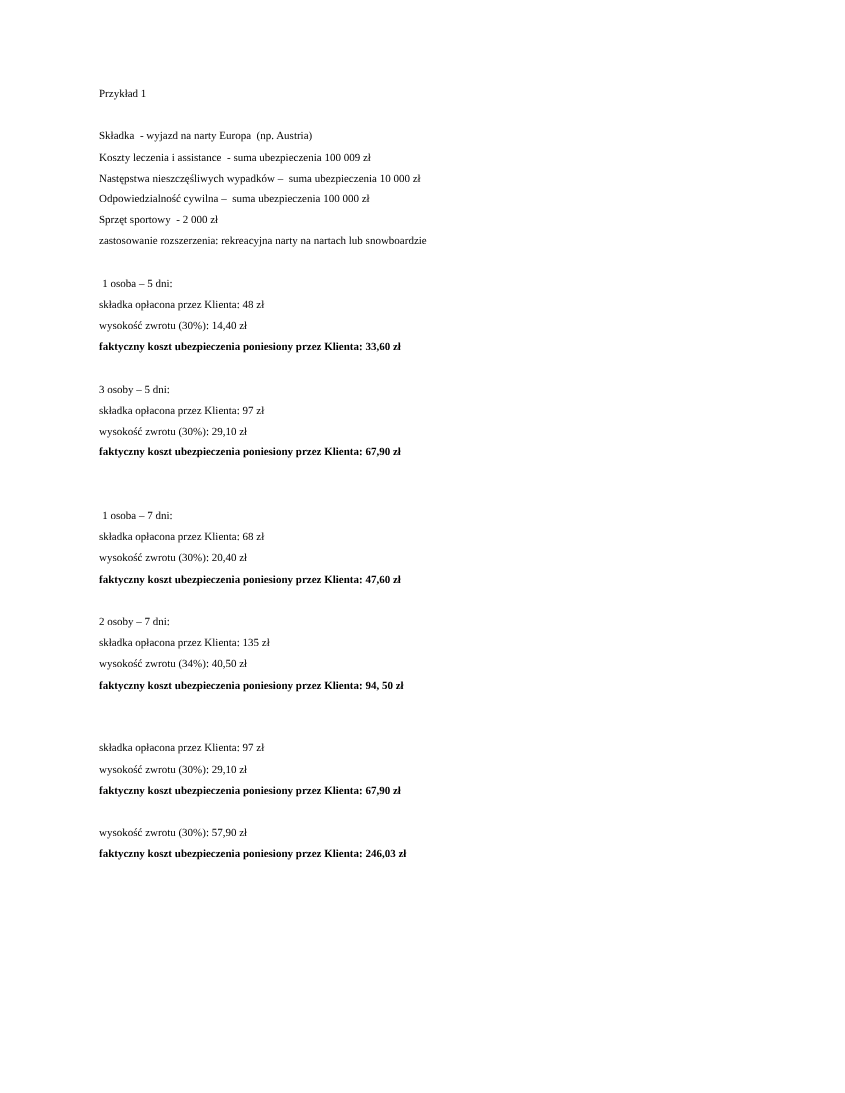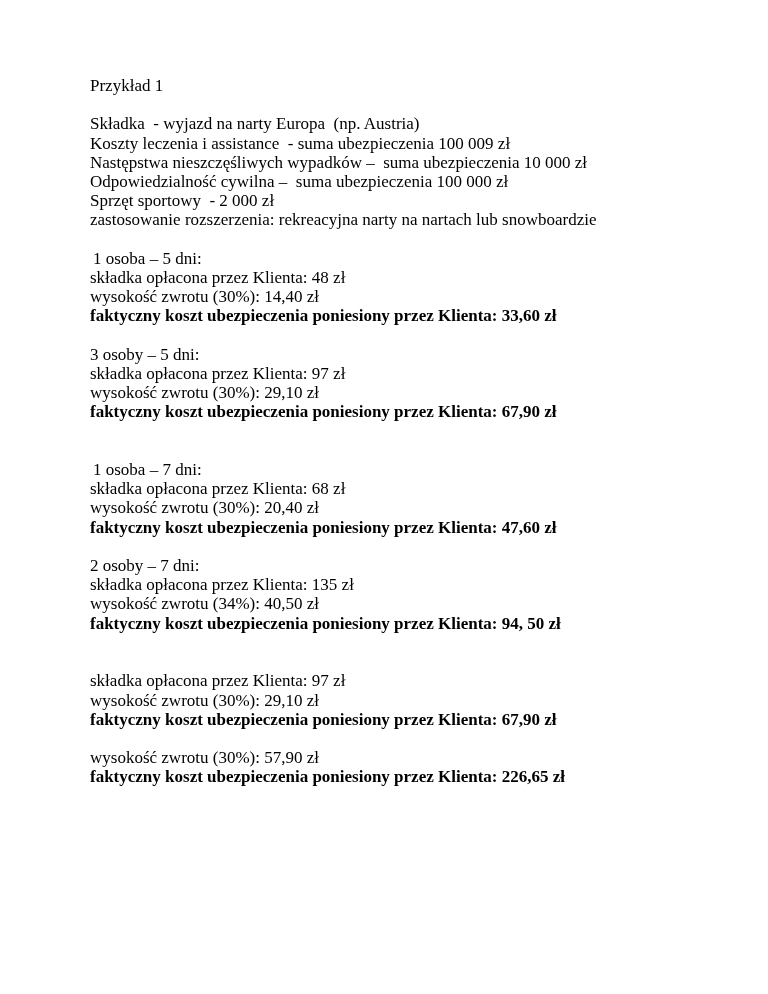--- a/index.html
+++ b/index.html
@@ -16,21 +16,21 @@
   }
   .page {
     position: relative;
     width: 768px;
     height: 994px;
     background: #ffffff;
     box-sizing: border-box;
     padding: 76px 90px 0 90px;
   }
   .doc-body {
-    font-size: 17px;
+    font-size: 10px;
     line-height: 19.2px;
   }
   .line {
     white-space: pre-wrap;
     min-height: 19.2px;
   }
   .bold {
     font-weight: bold;
     font-family: Liberation Serif, serif;
   }
@@ -106,17 +106,17 @@
     <div class="block">
       <div class="line">składka opłacona przez Klienta: 97 zł</div>
       <div class="line">wysokość zwrotu (30%): 29,10 zł</div>
       <div class="line bold">faktyczny koszt ubezpieczenia poniesiony przez Klienta: 67,90 zł</div>
     </div>
 
     <div class="blank">&nbsp;</div>
 
     <div class="block">
       <div class="line">wysokość zwrotu (30%): 57,90 zł</div>
-      <div class="line bold">faktyczny koszt ubezpieczenia poniesiony przez Klienta: 226,65 zł</div>
+      <div class="line bold">faktyczny koszt ubezpieczenia poniesiony przez Klienta: 246,03 zł</div>
     </div>
 
   </div>
 </div>
 
 </body></html>

